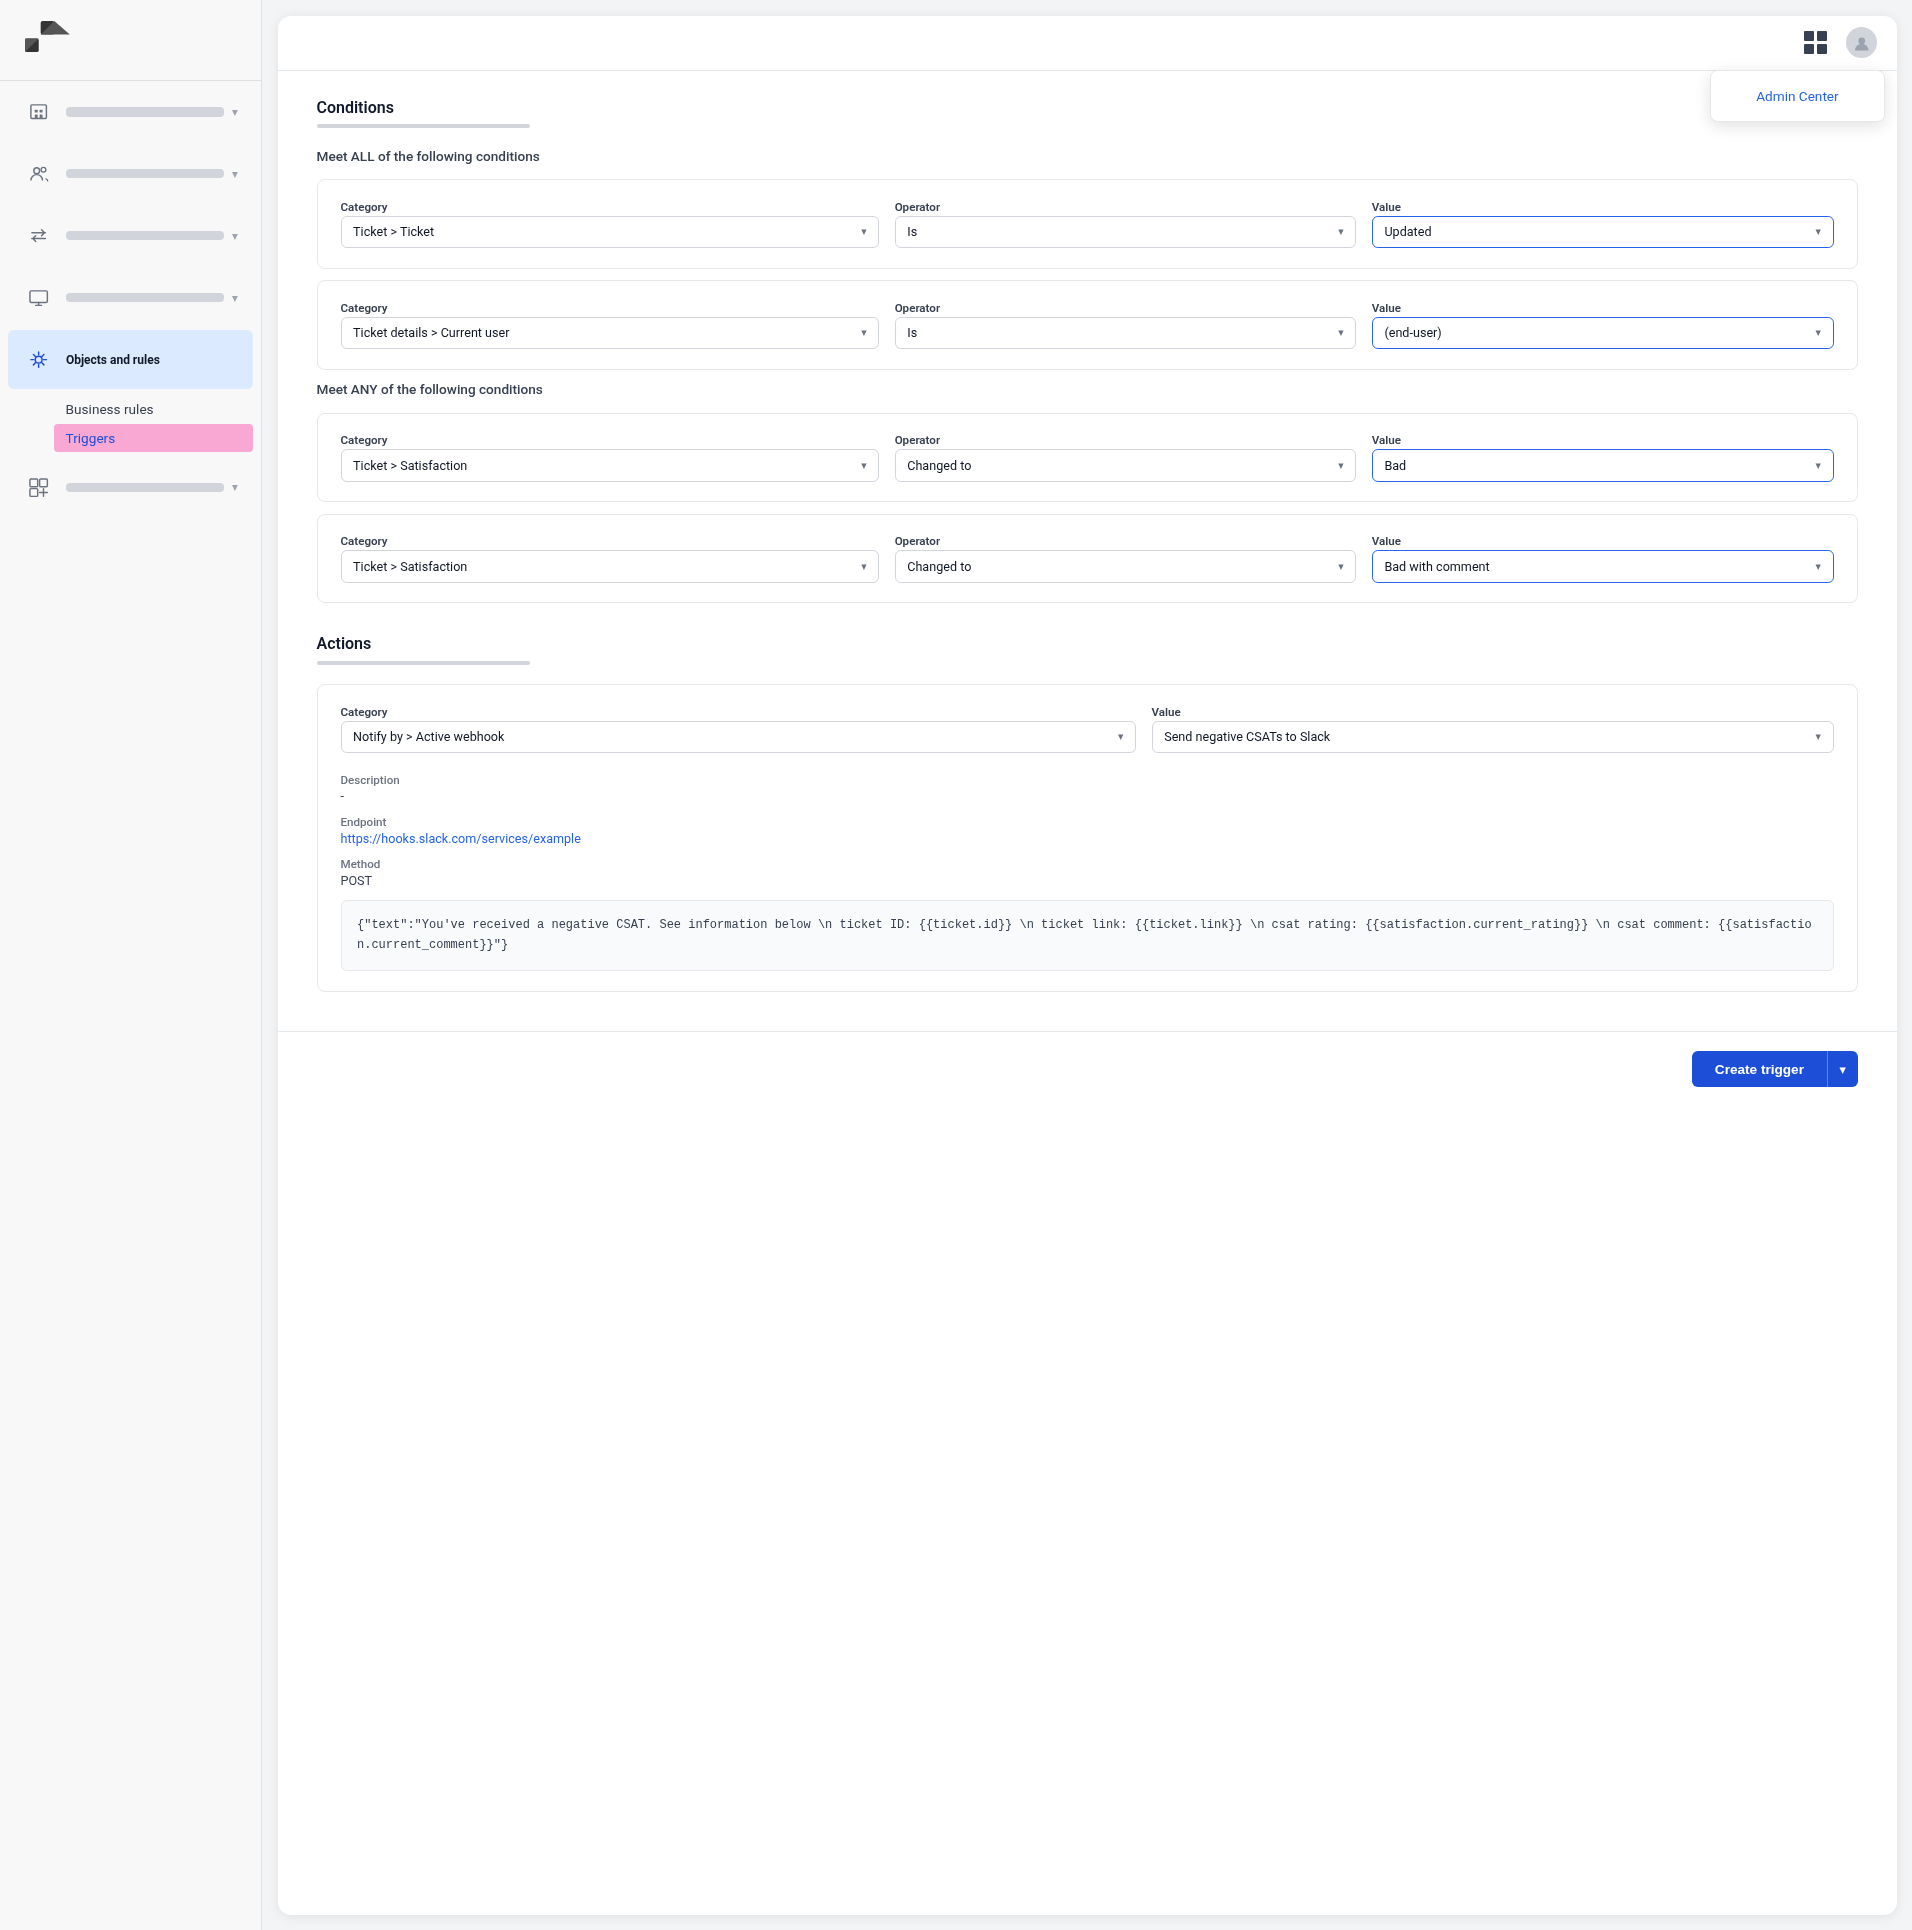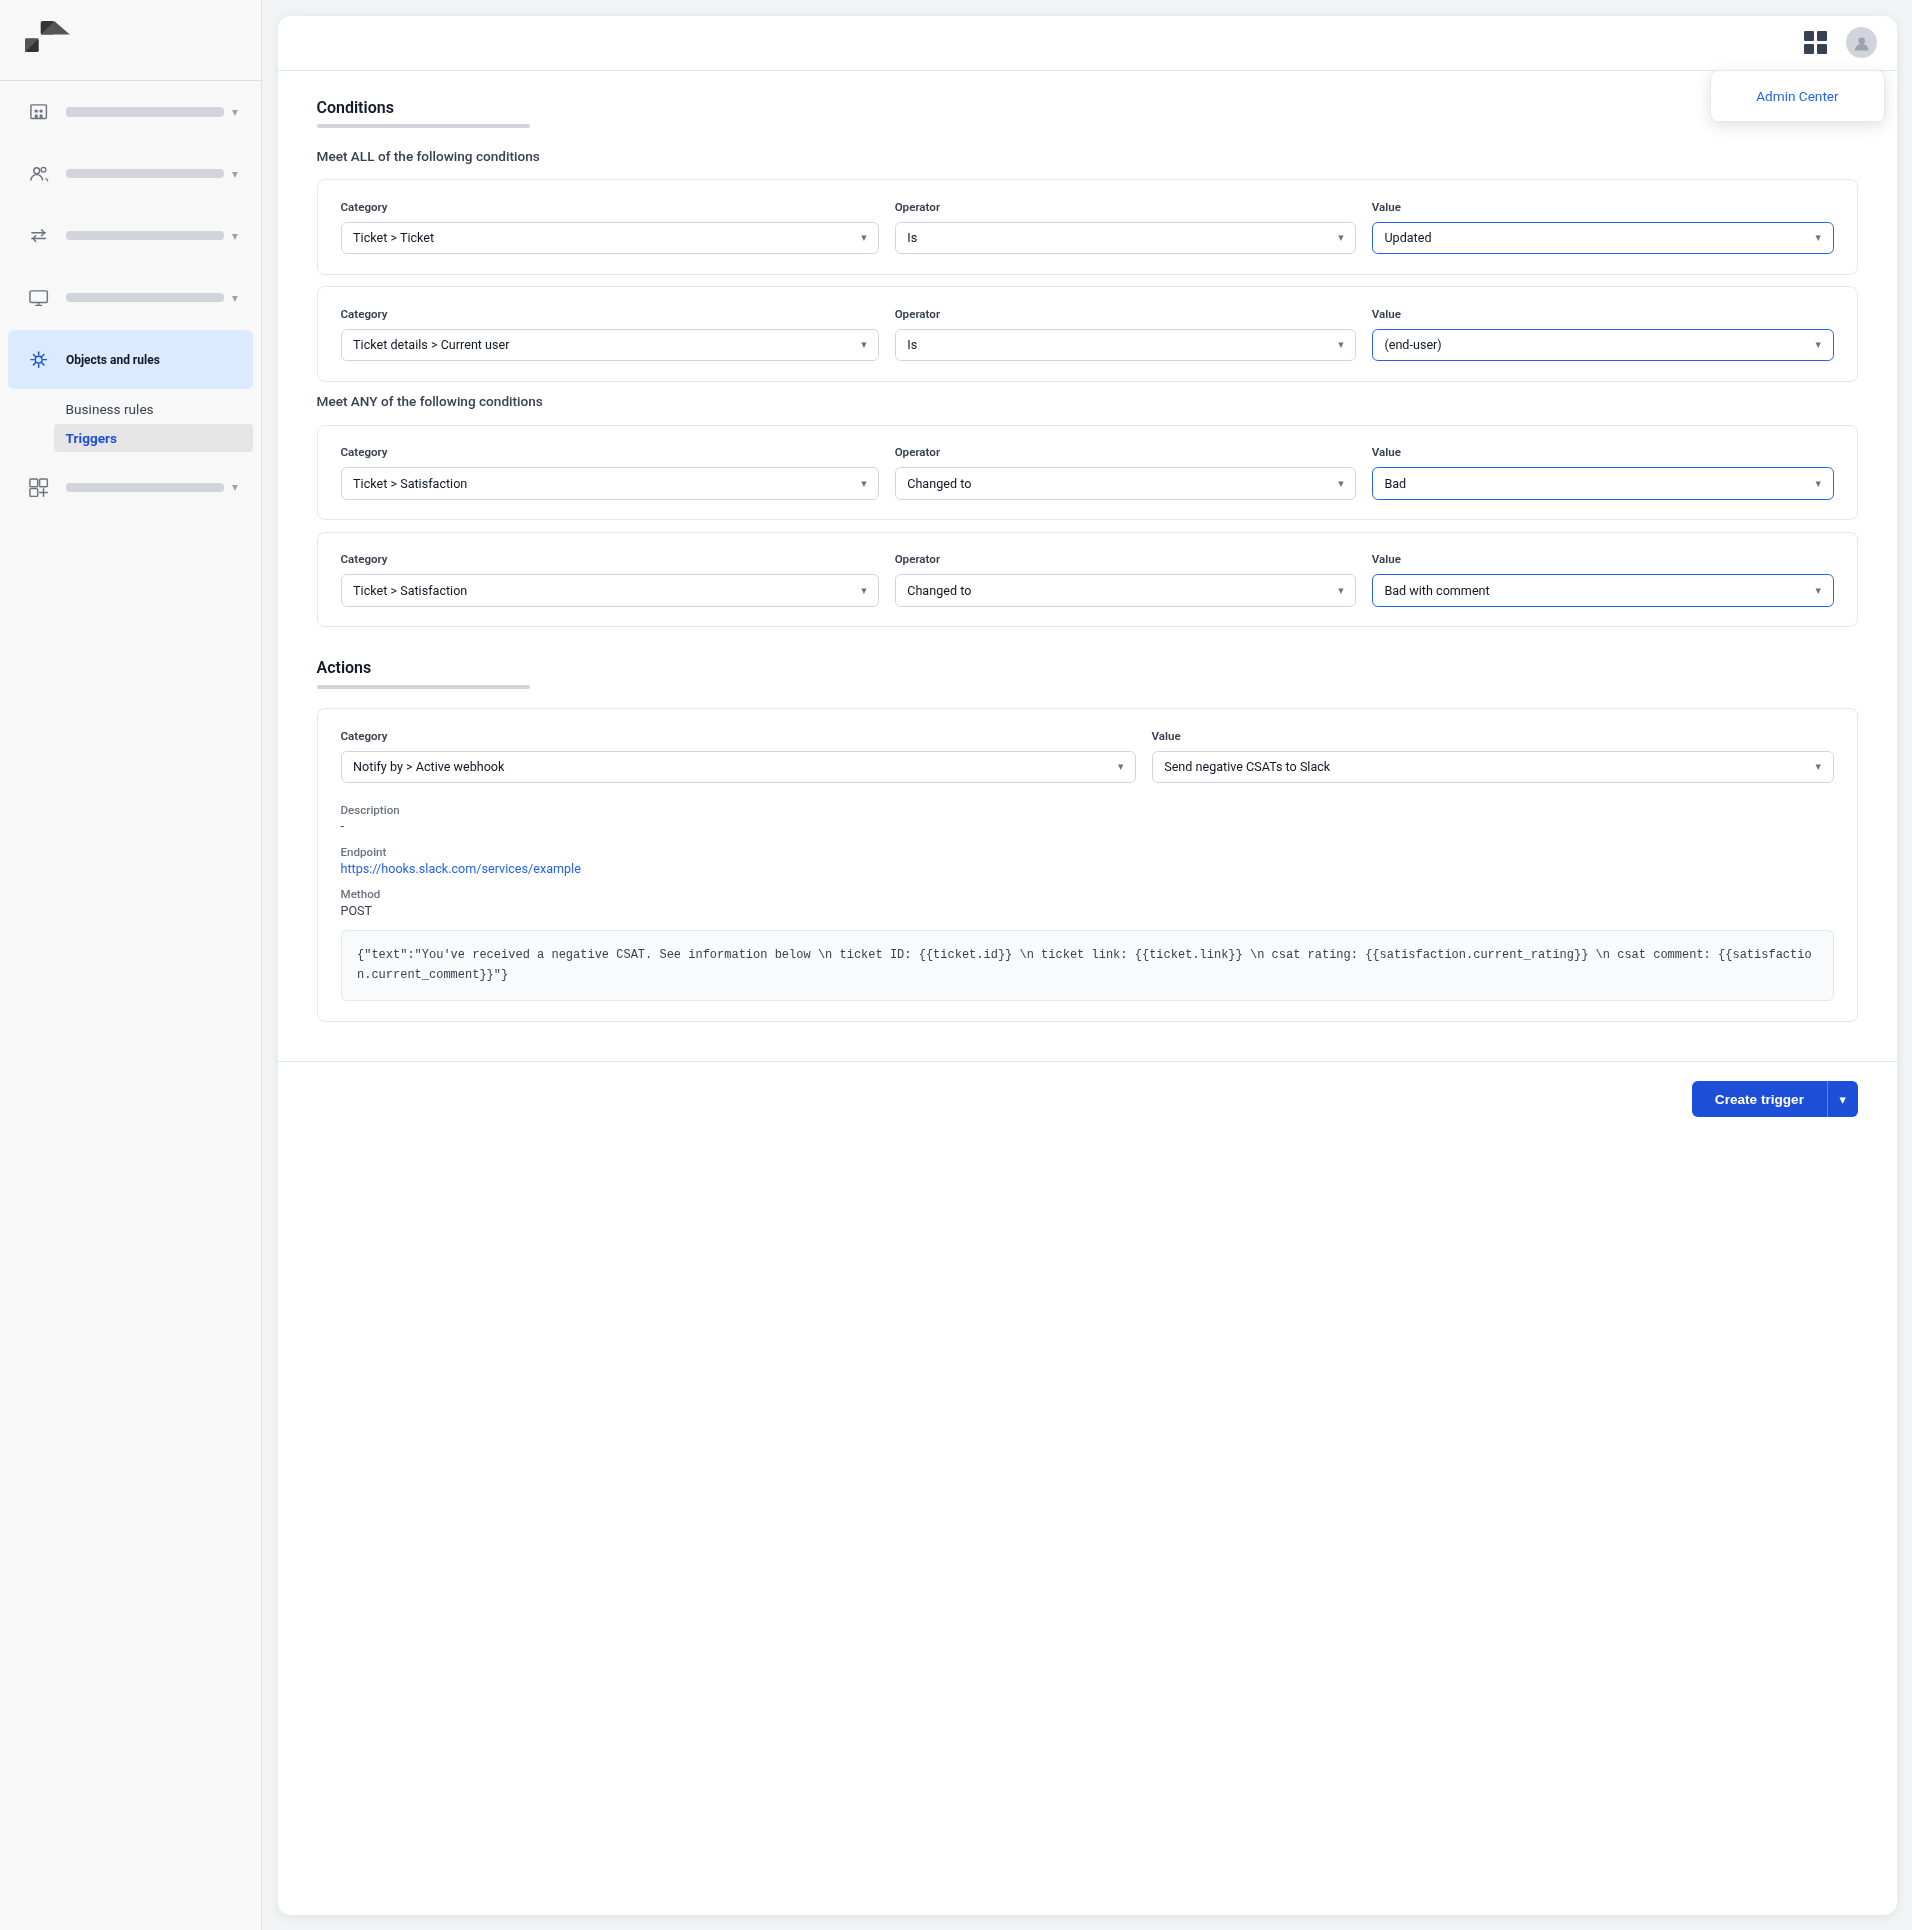--- a/index.html
+++ b/index.html
@@ -63,23 +63,23 @@
     .sub-nav { padding: 3.9px 0 3.9px 54px; }
     .sub-nav-item {
       padding: 5.8px 11.6px;
       font-size: 13.6px;
       color: #374151;
       cursor: pointer;
       border-radius: 3.9px;
       margin: 1px 7.8px 1px 0;
     }
     .sub-nav-item.active {
-      background: #e5e5e5;
+      background: #f9a8d4;
       color: #1d4ed8;
-      font-weight: 700;
+      font-weight: 400;
     }
 
     
     .main {
       flex: 1;
       overflow-y: auto;
       background: #fff;
       border-radius: 13px;
       margin: 15.5px;
       box-shadow: 0 1.9px 11.6px rgba(0,0,0,0.08);
@@ -172,21 +172,21 @@
     .condition-row {
       display: flex;
       align-items: flex-start;
       gap: 15.5px;
       flex-wrap: nowrap;
     }
 
     .field-group {
       display: flex;
       flex-direction: column;
-      gap: 8px;
+      gap: 2px;
     }
     .field-group.category { flex: 1.4; }
     .field-group.operator { flex: 1.2; }
     .field-group.value { flex: 1.2; }
 
     .field-label {
       font-size: 11.6px;
       font-weight: 600;
       color: #374151;
       text-transform: none;

